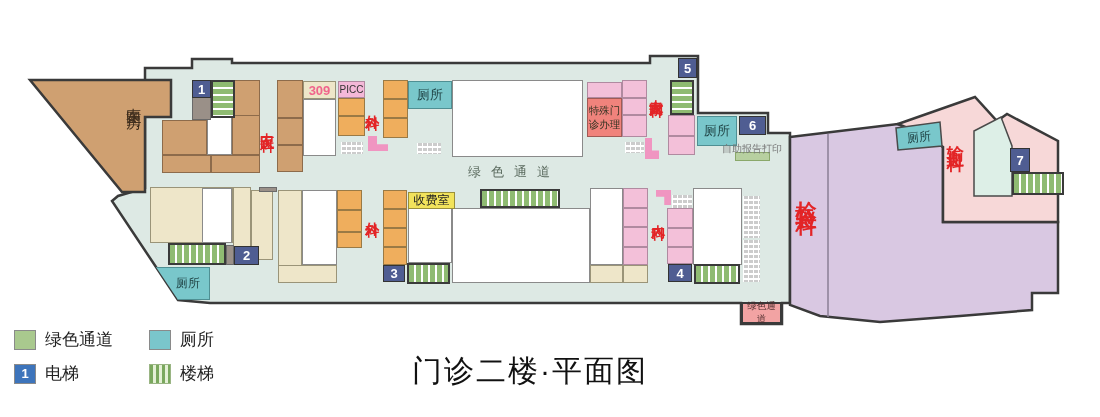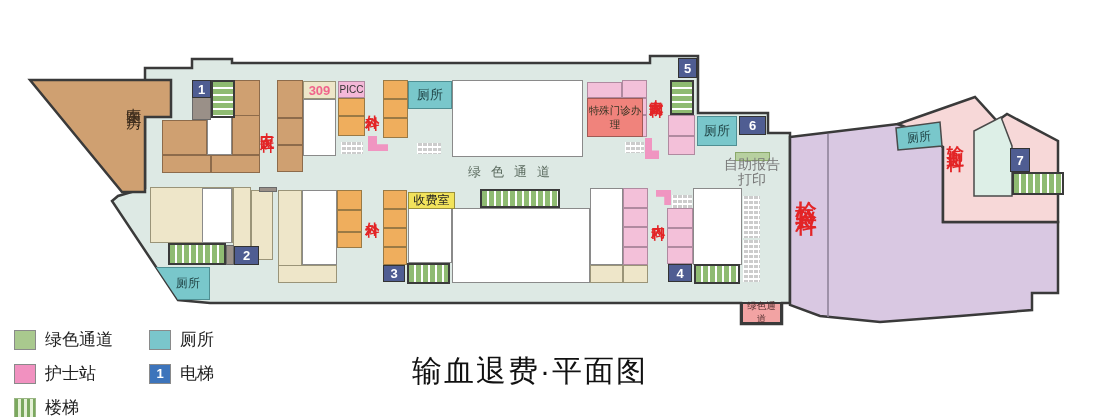--- a/index.html
+++ b/index.html
@@ -129,21 +129,21 @@
   <div class="rm teal cn" style="left:697px;top:116px;width:40px;height:30px;font-size:13px;color:#1d3f41">
       <span>厕所</span>
     </div>
   <div class="rm teal cn" style="left:156px;top:267px;width:54px;height:33px;font-size:12px;color:#1d3f41;clip-path:polygon(0 0,100% 0,100% 100%,41% 100%)">
       <span style="margin-left:10px">厕所</span>
     </div>
   <div class="lbl cn" style="left:896px;top:126px;width:46px;height:22px;font-size:12px;color:#1d3f41;transform:rotate(-6deg)">
       <span>厕所</span>
     </div>
 
-  <div class="rm salmon cn" style="left:587px;top:98px;width:56px;height:39px;font-size:10.5px;color:#332">
+  <div class="rm salmon cn" style="left:587px;top:98px;width:35px;height:39px;font-size:10.5px;color:#332">
       <span>特殊门诊办理</span>
     </div>
   <div class="rm salmon2 cn" style="left:741px;top:302px;width:41px;height:22px;font-size:9.5px;color:#4a2a2a">
       <span>绿色通道</span>
     </div>
 
   <div class="rm yellow cn" style="left:408px;top:192px;width:47px;height:17px;font-size:12px;color:#222">
       <span>收费室</span>
     </div>
 
@@ -182,21 +182,21 @@
   <div class="stairs-v" style="left:1012px;top:172px;width:52px;height:23px"></div>
 
   <div class="chairs" style="left:341px;top:142px;width:22px;height:12px"></div>
   <div class="chairs" style="left:417px;top:143px;width:24px;height:11px"></div>
   <div class="chairs" style="left:625px;top:142px;width:19px;height:11px"></div>
   <div class="chairs" style="left:672px;top:195px;width:20px;height:13px"></div>
   <div class="chairs" style="left:743px;top:196px;width:17px;height:42px"></div>
   <div class="chairs" style="left:743px;top:240px;width:17px;height:42px"></div>
 
   <div class="greenstrip" style="position:absolute;left:735px;top:152px;width:33px;height:7px"></div>
-  <div class="lbl cn" style="left:722px;top:167px;width:60px;height:10px;font-size:14px;color:#777">
+  <div class="lbl cn" style="left:722px;top:144px;width:60px;height:10px;font-size:10px;color:#777">
       <span>自助报告打印</span>
     </div>
 
   <div class="lbl v" style="left:126px;top:96px;font-size:15px;color:#3e2d1d;letter-spacing:2px"><span>中医药房</span></div>
   <div class="lbl v red" style="left:260px;top:122px;font-size:14px;letter-spacing:3px"><span>中医科</span></div>
   <div class="lbl v red" style="left:365px;top:104px;font-size:14px;letter-spacing:2px"><span>外科</span></div>
   <div class="lbl v red" style="left:365px;top:211px;font-size:14px;letter-spacing:2px"><span>外科</span></div>
   <div class="lbl v red" style="left:649px;top:87px;font-size:14px;letter-spacing:2px"><span>专家内科</span></div>
   <div class="lbl v red" style="left:651px;top:214px;font-size:14px;letter-spacing:2px"><span>内科</span></div>
   <div class="lbl v red" style="left:795px;top:184px;font-size:21px;letter-spacing:7px"><span>检验科</span></div>
@@ -206,30 +206,26 @@
   <div class="legend">
     <div class="lg-item">
       <span class="lg-swatch" style="background: rgb(169, 201, 142);"></span>
       <span class="lg-label">绿色通道</span>
     </div>
     <div class="lg-item">
       <span class="lg-swatch" style="background: rgb(122, 198, 203);"></span>
       <span class="lg-label">厕所</span>
     </div>
     <div class="lg-item">
-      <span class="lg-swatch" style="background: rgb(241, 145, 192);"></span>
-      <span class="lg-label">护士站</span>
-    </div>
-    <div class="lg-item">
       <span class="lg-swatch" style="background: rgb(61, 116, 187);">
           <span>1</span>
         </span>
       <span class="lg-label">电梯</span>
     </div>
     <div class="lg-item">
       <span class="lg-swatch sw-stairs"></span>
       <span class="lg-label">楼梯</span>
     </div>
   </div>
 
-  <div class="title">输血退费·平面图</div>
+  <div class="title">门诊二楼·平面图</div>
 
 </div>
 
 </body></html>

